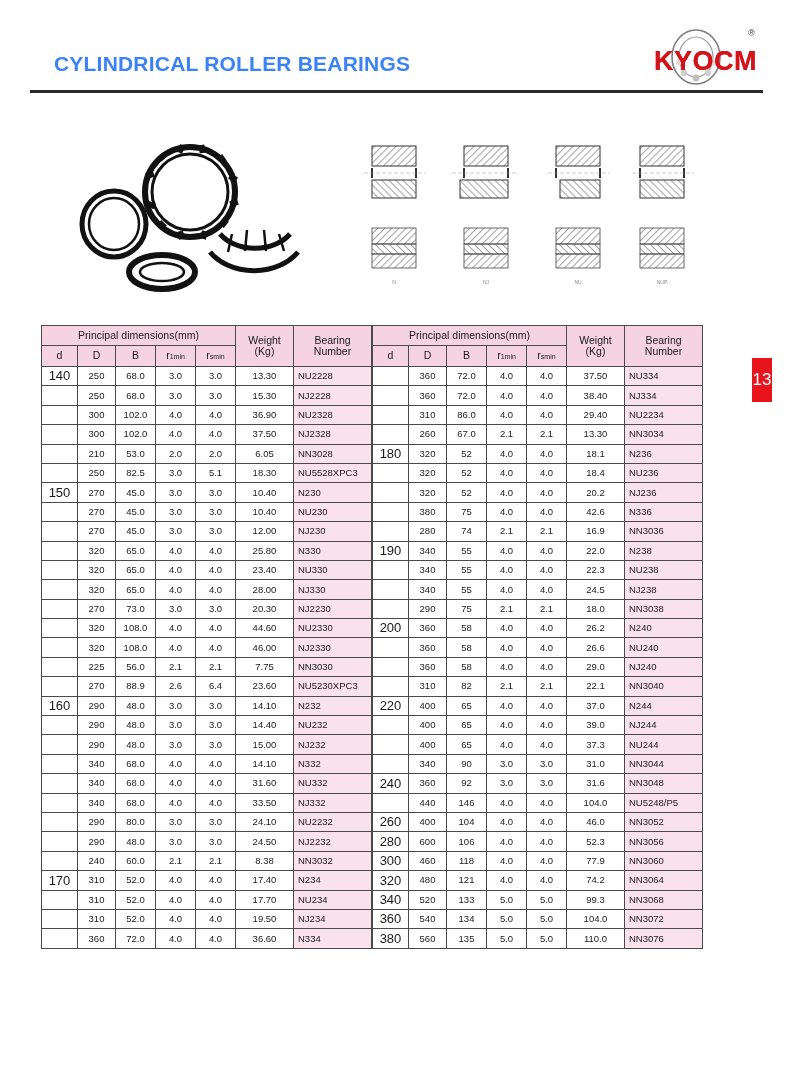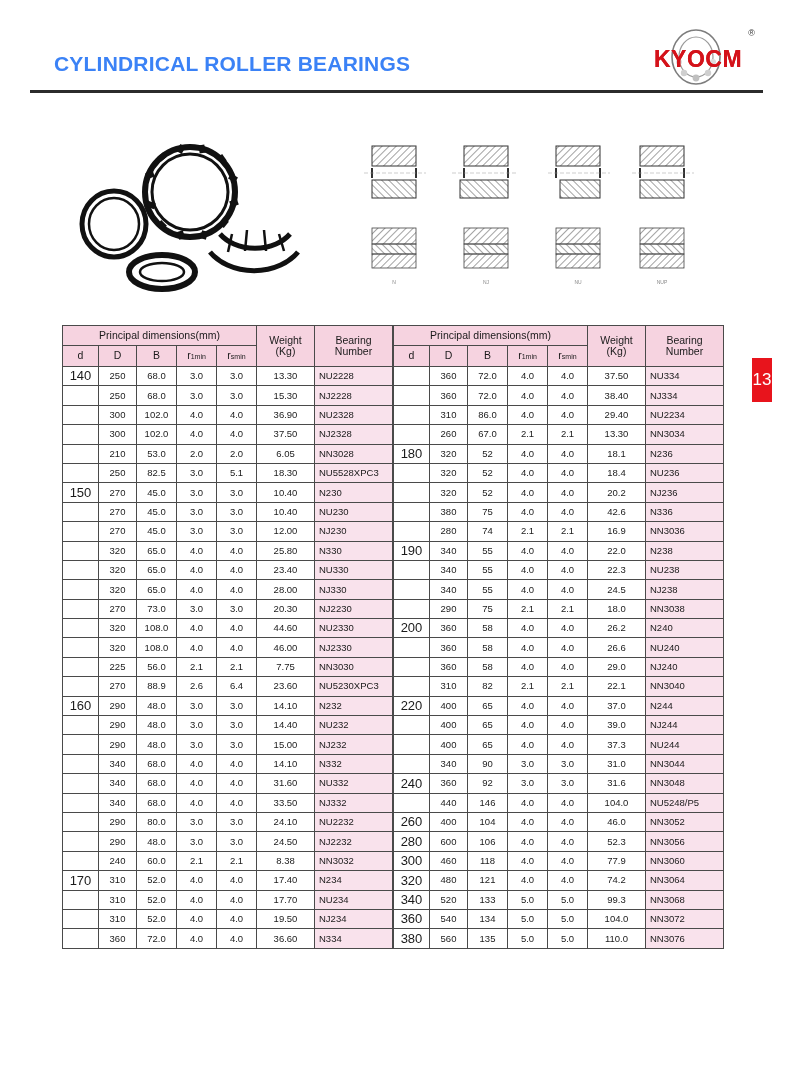--- a/index.html
+++ b/index.html
@@ -20,22 +20,22 @@
     letter-spacing:.2px;white-space:nowrap;
   }
   .logo{
     position:absolute;right:36px;top:26px;width:118px;height:62px;
   }
   .logo-ring{
     position:absolute;left:28px;top:2px;width:58px;height:58px;
   }
   .logo-text{
     position:absolute;left:0;top:20px;width:118px;
-    text-align:center;
-    font-size:23px;font-weight:bold;color:#d4121a;
+    text-align:right;
+    font-size:27px;font-weight:bold;color:#d4121a;
     letter-spacing:.5px;
     text-shadow:0 0 0 #d4121a;
   }
   .logo-reg{
     position:absolute;right:2px;top:2px;
     font-size:9px;color:#333;
   }
   .header-rule{
     position:absolute;left:30px;top:90px;width:733px;height:3px;
     background:#2b2b2b;
@@ -55,21 +55,20 @@
     position:absolute;left:752px;top:358px;width:20px;height:44px;
     background:#e8141c;
     color:#ffffff;
     font-size:17px;
     display:flex;align-items:center;justify-content:center;
   }
   
   .tables{
     position:absolute;left:41px;top:325px;
     display:flex;
-    margin-left:21px;
   }
   table{
     border-collapse:collapse;
     font-size:9.5px;
     color:#1a1a1a;
   }
   table td,table th{
     border:1px solid #4a4a4a;
     height:19.4px;
     padding:0 1px;

